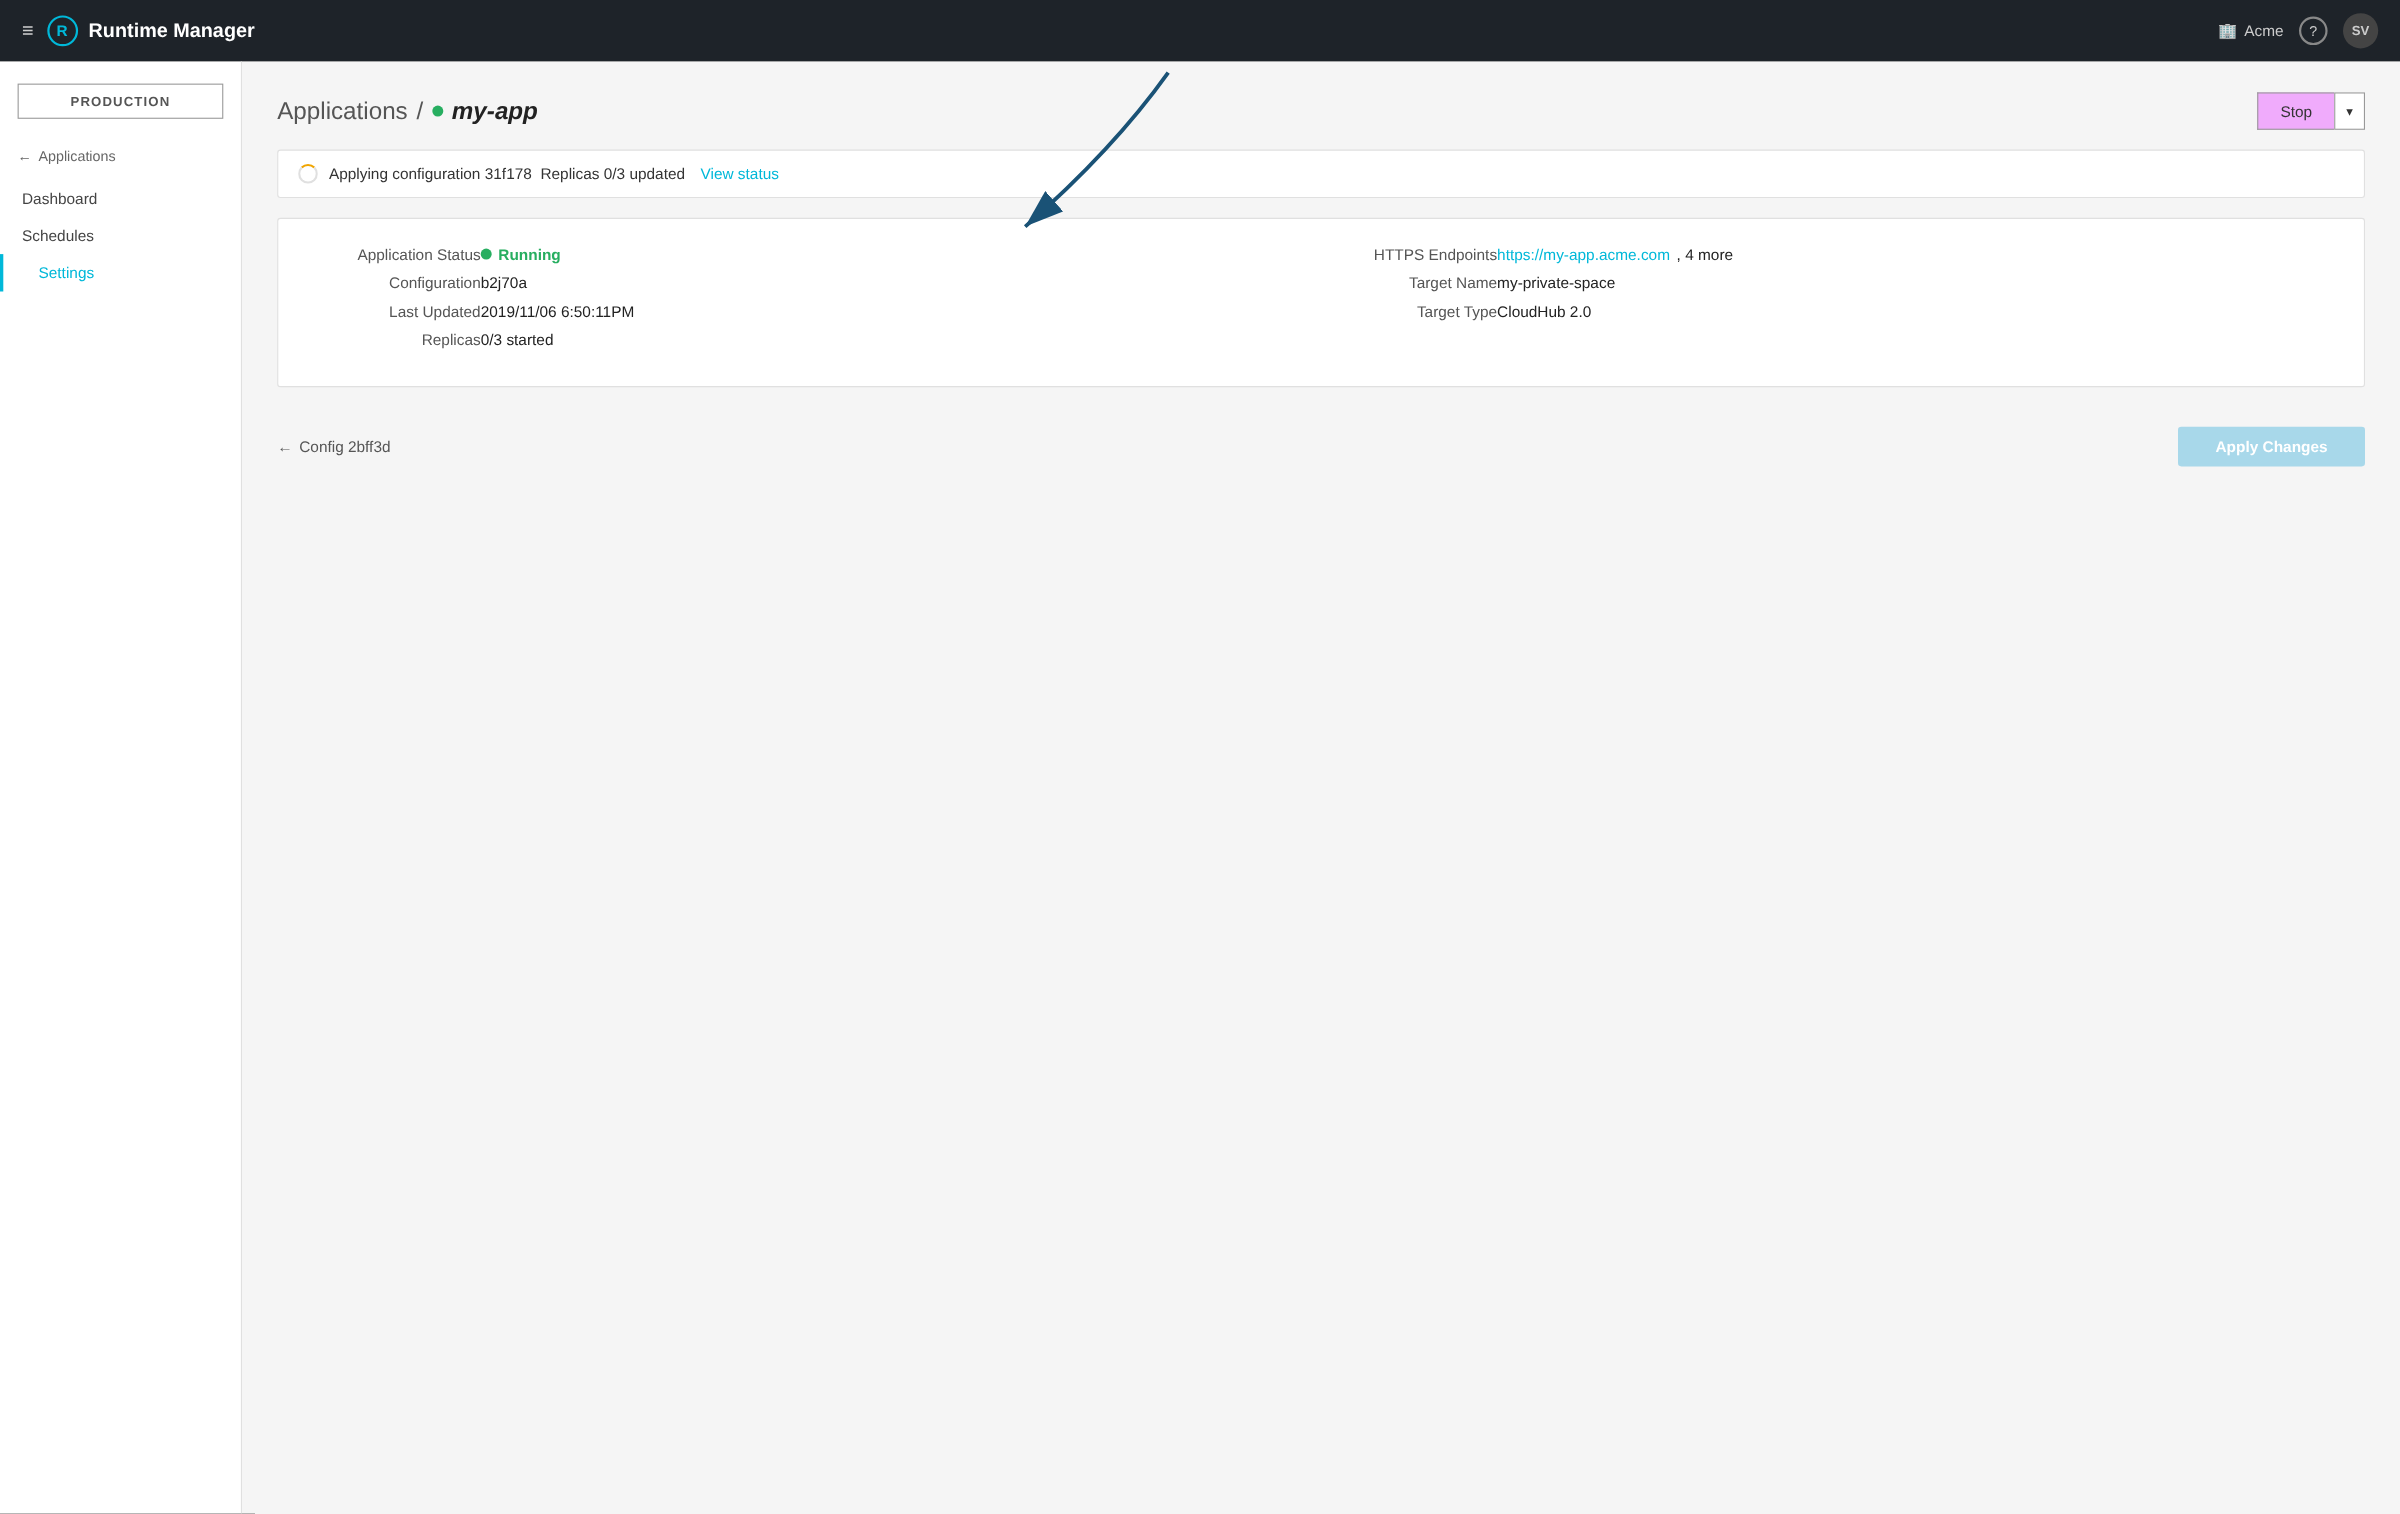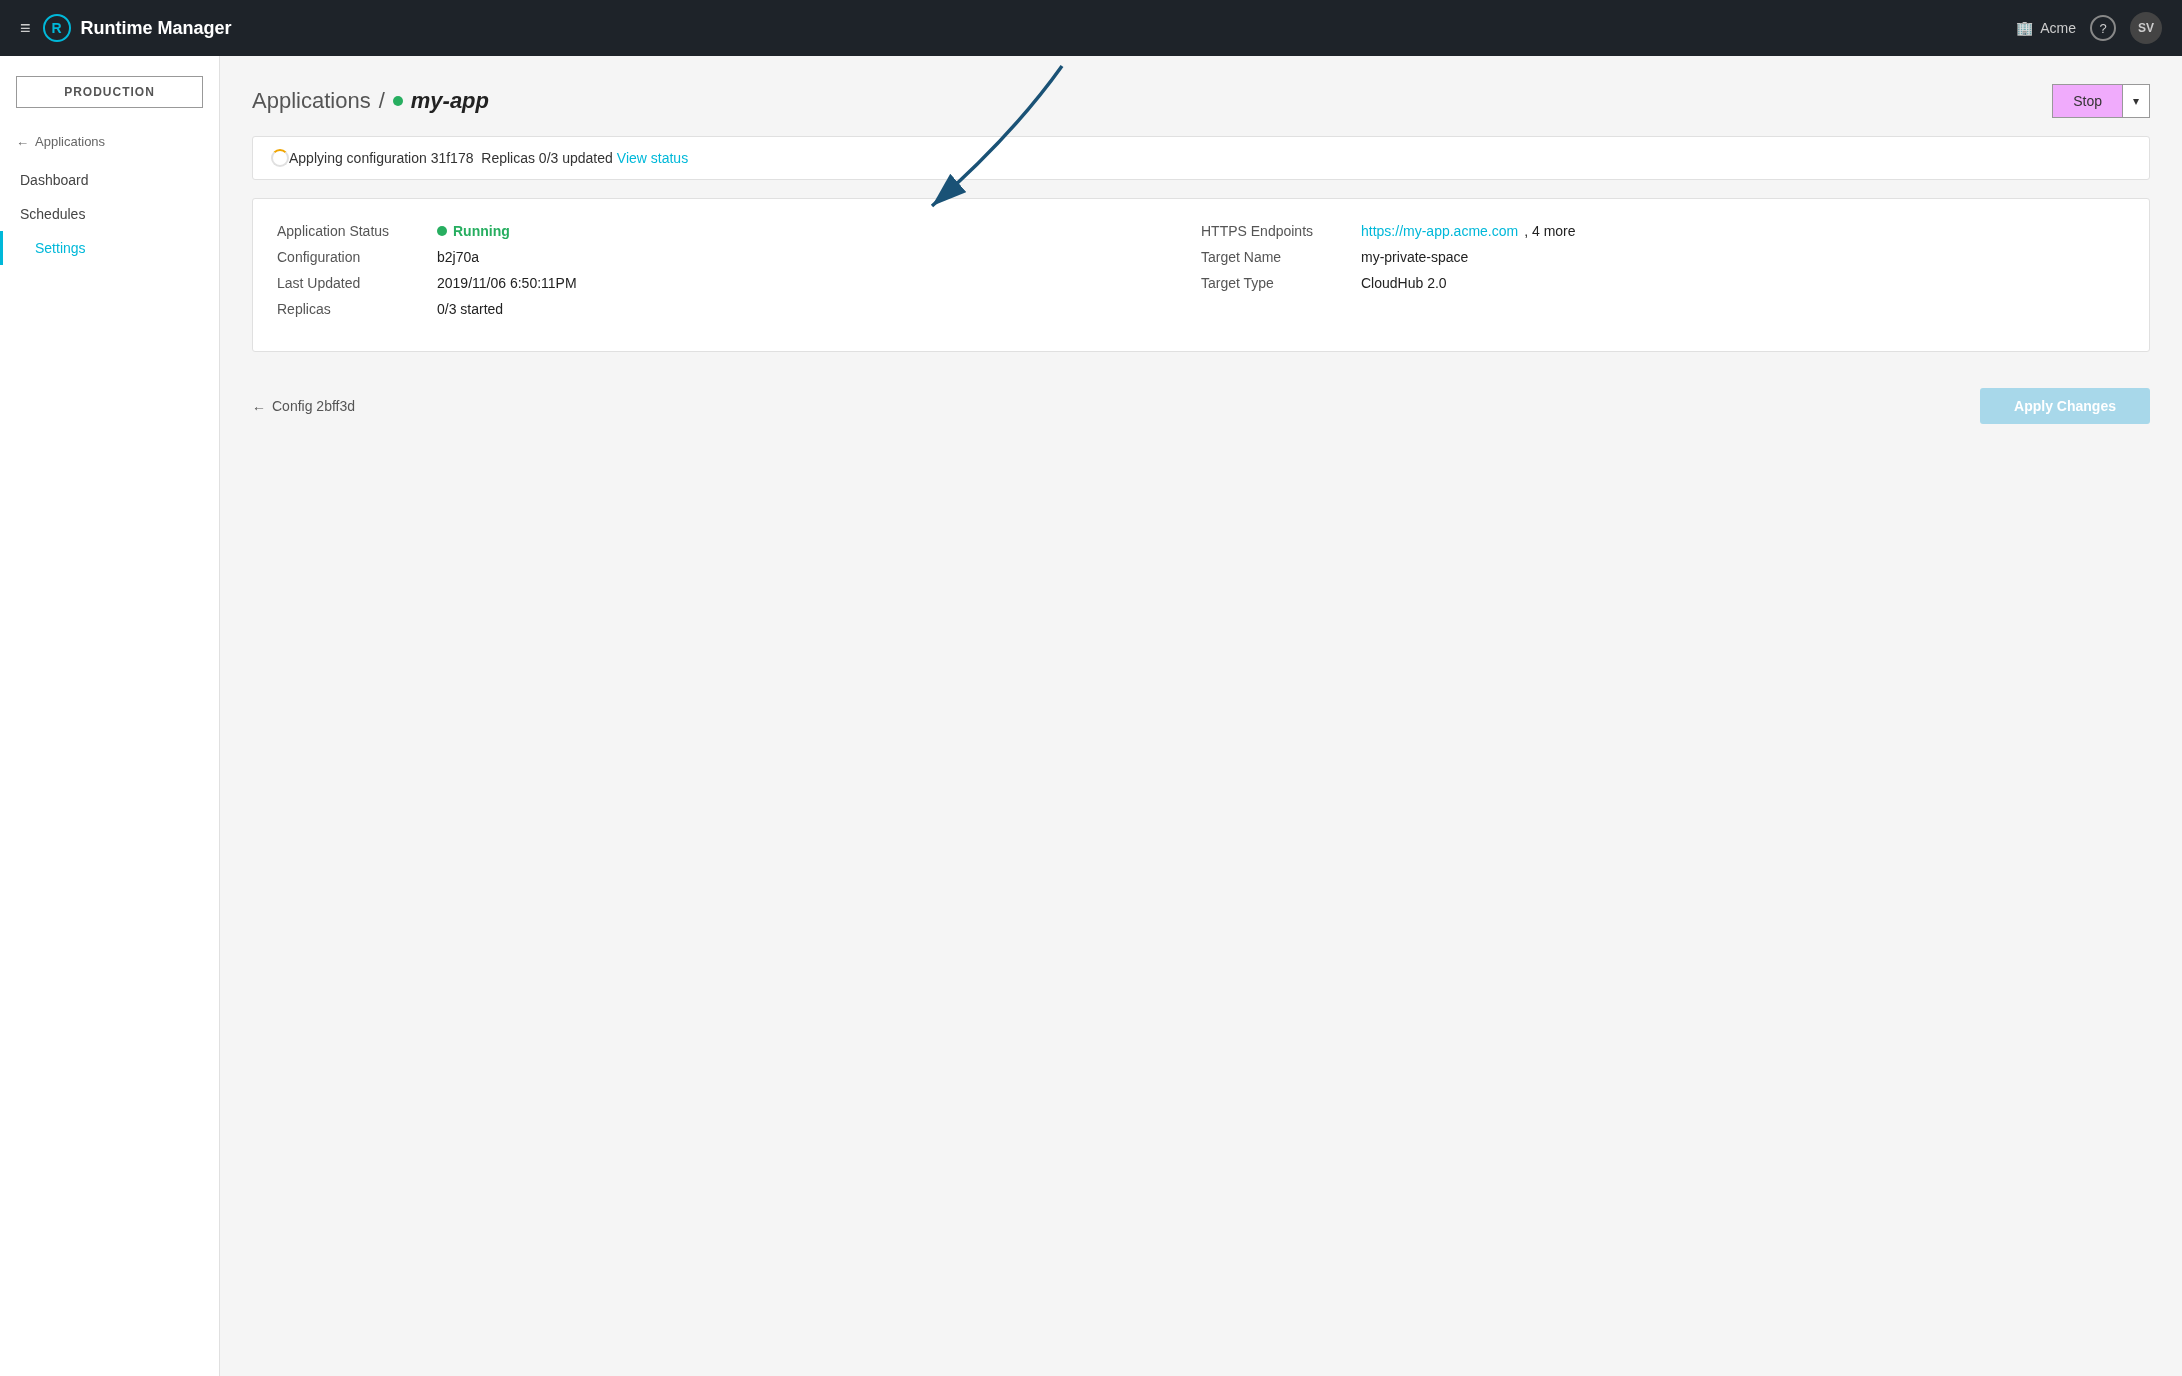--- a/index.html
+++ b/index.html
@@ -79,38 +79,38 @@
       border: 1px solid #999; background: #f0abfc; padding: 8px 20px; font-size: 14px; cursor: pointer;
       border-right: none; color: #333;
     }
     .btn-dropdown {
       border: 1px solid #999; background: #fff; padding: 8px 10px; cursor: pointer; font-size: 12px; color: #333;
     }
 
     
     .notification-bar {
       background: #fff; border: 1px solid #e0e0e0; border-radius: 3px; padding: 12px 18px;
-      display: flex; align-items: center; margin-bottom: 18px; font-size: 14px; color: #333;
+      display: flex; align-items: center; gap: 10px; margin-bottom: 18px; font-size: 14px; color: #333;
     }
     .spinner {
       width: 18px; height: 18px; border: 2px solid #e0e0e0; border-top: 2px solid #f0a500;
       border-radius: 50%; animation: spin 1s linear infinite; flex-shrink: 0;
     }
     @keyframes spin { to { transform: rotate(360deg); } }
     .notif-link { color: #00b8d9; text-decoration: none; cursor: pointer; margin-left: 4px; }
 
     
     .status-panel {
       background: #fff; border: 1px solid #e0e0e0; border-radius: 3px; padding: 24px 24px; margin-bottom: 22px;
     }
     .status-grid {
       display: grid; grid-template-columns: 1fr 1fr; gap: 0;
     }
     .status-left, .status-right { }
-    .status-row { display: flex; gap: 0; margin-bottom: 10px; }
+    .status-row { display: flex; gap: 0; margin-bottom: 10px; text-align: right; }
     .status-label { color: #555; width: 160px; flex-shrink: 0; font-size: 14px; }
     .status-value { color: #222; font-size: 14px; display: flex; align-items: center; gap: 6px; }
     .status-running { color: #27ae60; font-weight: 700; }
     .status-link { color: #00b8d9; text-decoration: none; cursor: pointer; }
 
     
     .config-bar {
       display: flex; align-items: center; justify-content: space-between; padding: 14px 0 4px;
     }
     .config-back { display: flex; align-items: center; gap: 6px; color: #555; font-size: 14px; cursor: pointer; }

